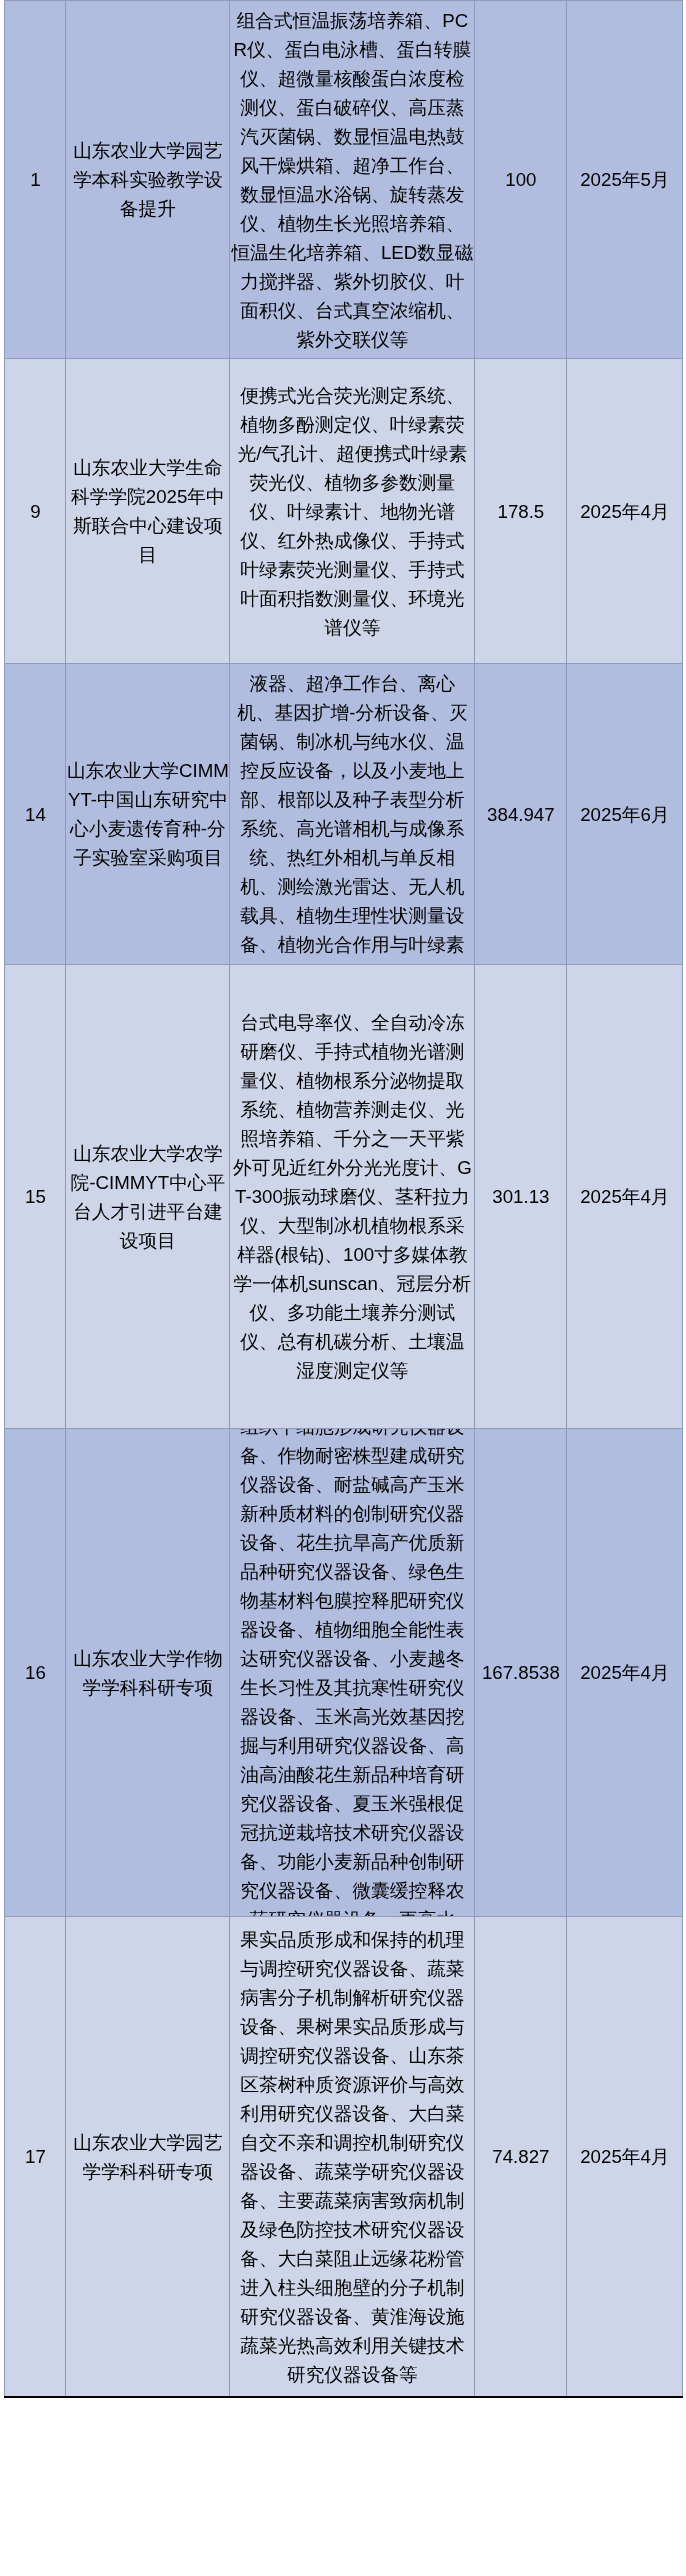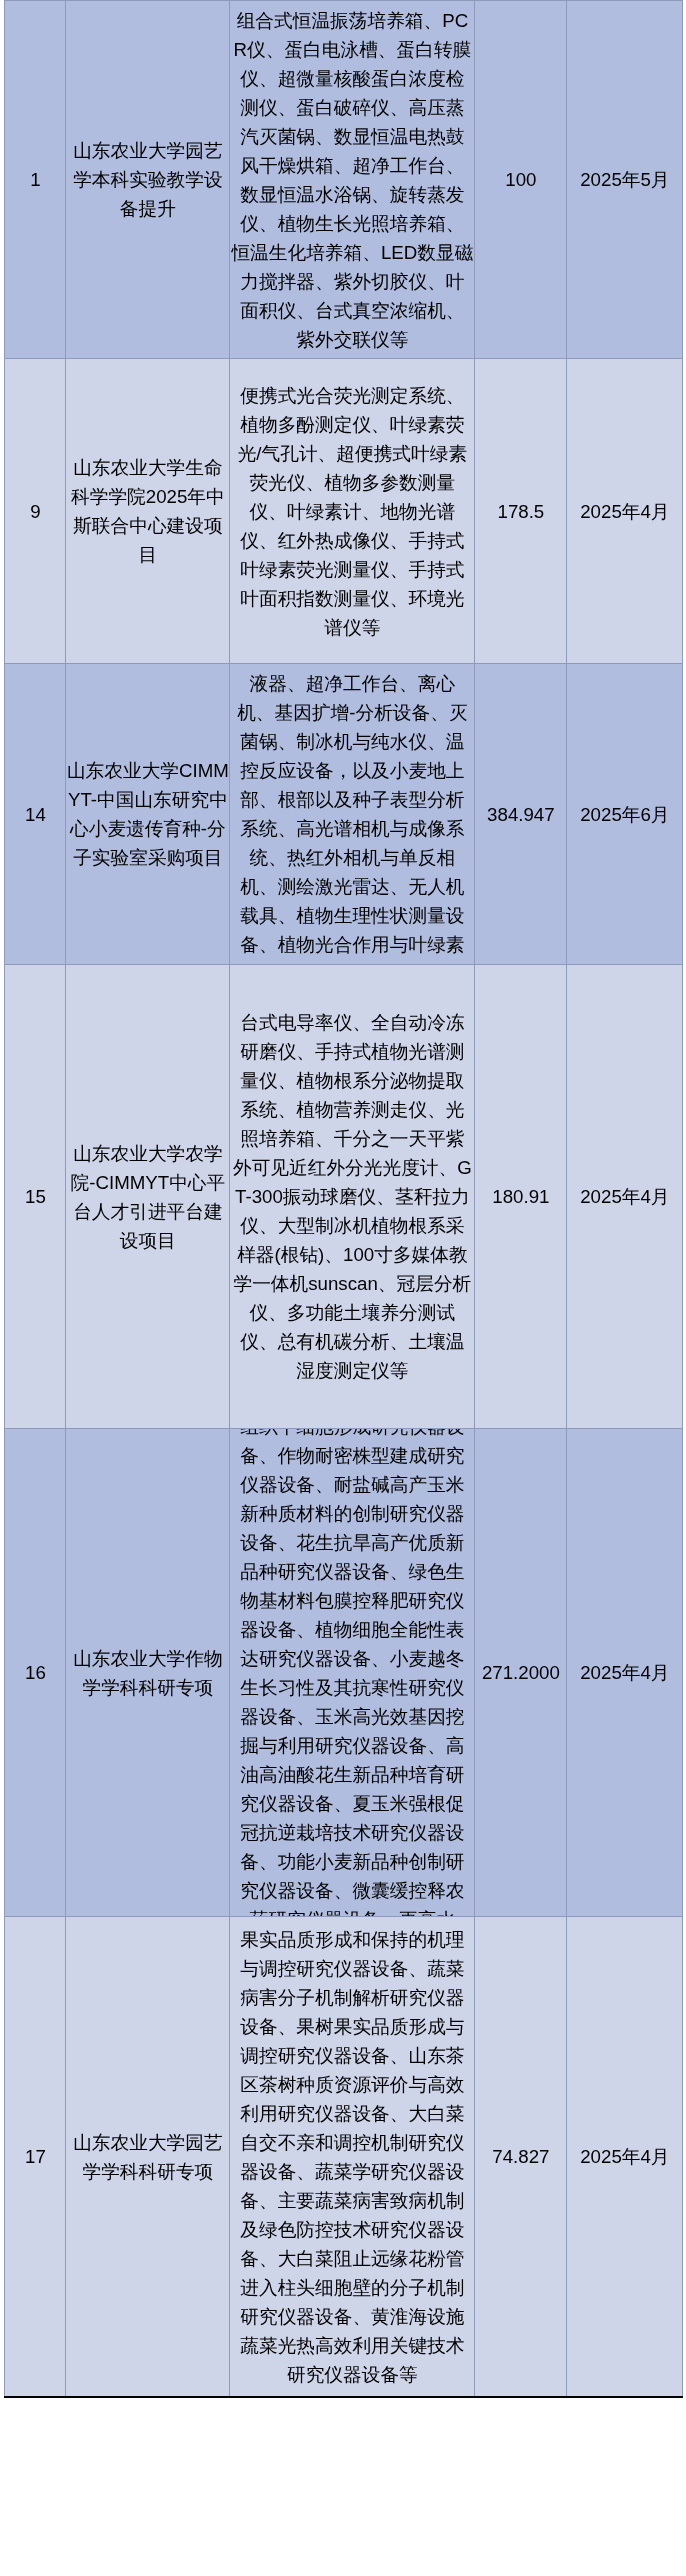--- a/index.html
+++ b/index.html
@@ -145,21 +145,21 @@
               <div class="txt">山东农业大学农学院-CIMMYT中心平台人才引进平台建设项目</div>
             </div>
           </td>
         <td class="desc">
             <div class="cw">
               <div class="txt">台式电导率仪、全自动冷冻研磨仪、手持式植物光谱测量仪、植物根系分泌物提取系统、植物营养测走仪、光照培养箱、千分之一天平紫外可见近红外分光光度计、GT-300振动球磨仪、茎秆拉力仪、大型制冰机植物根系采样器(根钻)、100寸多媒体教学一体机sunscan、冠层分析仪、多功能土壤养分测试仪、总有机碳分析、土壤温湿度测定仪等</div>
             </div>
           </td>
         <td>
             <div class="cw">
-              <div class="txt">180.91</div>
+              <div class="txt">301.13</div>
             </div>
           </td>
         <td>
             <div class="cw">
               <div class="txt">2025年4月</div>
             </div>
           </td>
       </tr>
       <tr class="r4">
         <td>
@@ -172,21 +172,21 @@
               <div class="txt">山东农业大学作物学学科科研专项</div>
             </div>
           </td>
         <td class="desc">
             <div class="cw">
               <div class="txt">大豆分子遗传学与分子育种研究仪器设备、小麦穗分生组织干细胞形成研究仪器设备、作物耐密株型建成研究仪器设备、耐盐碱高产玉米新种质材料的创制研究仪器设备、花生抗旱高产优质新品种研究仪器设备、绿色生物基材料包膜控释肥研究仪器设备、植物细胞全能性表达研究仪器设备、小麦越冬生长习性及其抗寒性研究仪器设备、玉米高光效基因挖掘与利用研究仪器设备、高油高油酸花生新品种培育研究仪器设备、夏玉米强根促冠抗逆栽培技术研究仪器设备、功能小麦新品种创制研究仪器设备、微囊缓控释农药研究仪器设备、更高水平“齐鲁粮仓”建设与产能提升技术研究仪器设备等</div>
             </div>
           </td>
         <td>
             <div class="cw">
-              <div class="txt">271.2000</div>
+              <div class="txt">167.8538</div>
             </div>
           </td>
         <td>
             <div class="cw">
               <div class="txt">2025年4月</div>
             </div>
           </td>
       </tr>
       <tr class="r5">
         <td>

